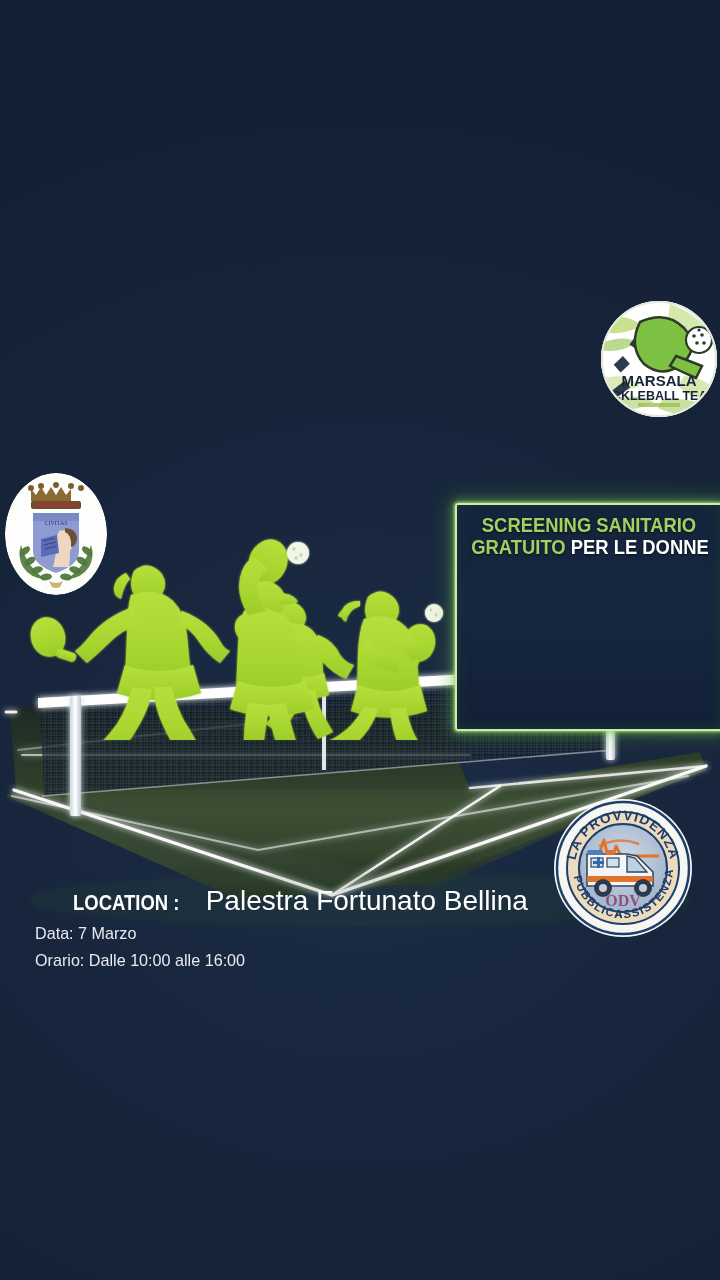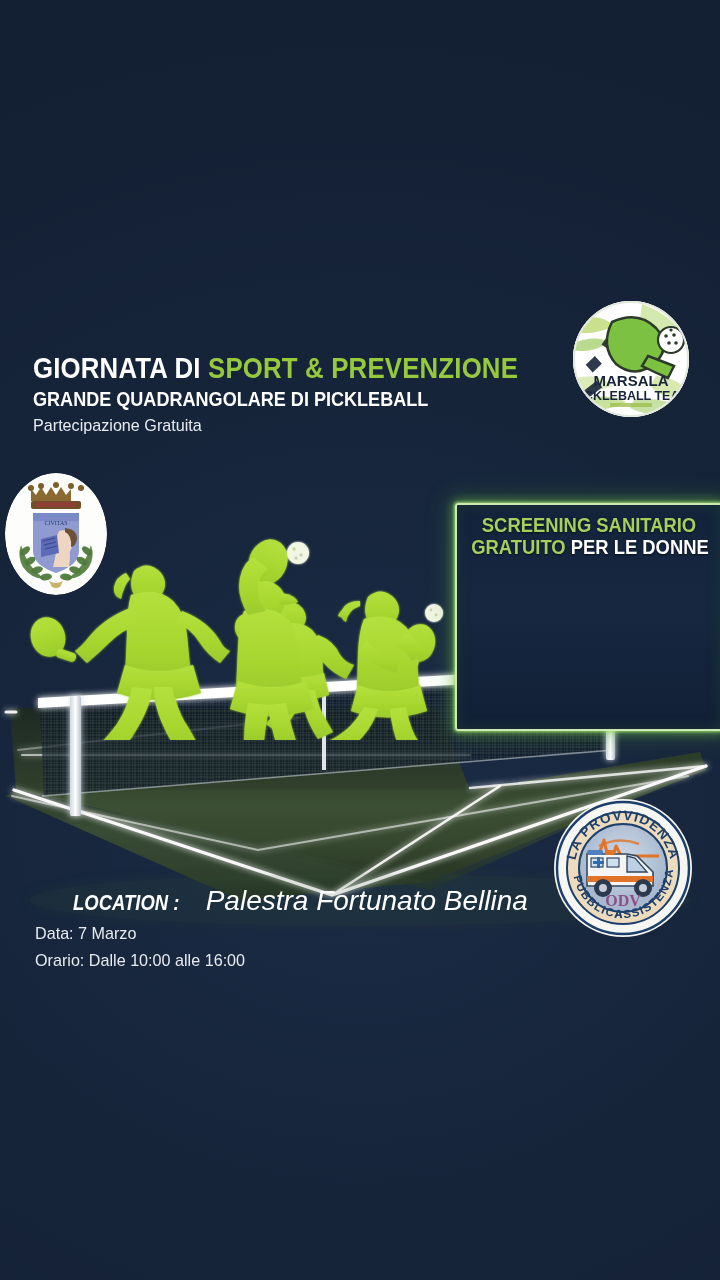--- a/index.html
+++ b/index.html
@@ -91,21 +91,21 @@
     font-size:14.2px;font-weight:700;color:#ffffff;
     line-height:1.17;letter-spacing:-.2px;
     transform:scaleX(.96);
     white-space:nowrap;
     text-shadow:0 1px 1px rgba(0,0,0,.5);
   }
   .sb-item.wide{font-size:13.6px;letter-spacing:-.35px;}
 
   
   .info{position:absolute;left:35px;top:885px;width:600px;}
-  .loc-row{display:flex;align-items:baseline;font-style:italic;}
+  .loc-row{display:flex;align-items:baseline;}
   .loc-label{
     font-size:22px;font-weight:700;color:#ffffff;
     transform:scaleX(.84);transform-origin:left center;
     margin-left:38px;
     white-space:nowrap;
   }
   .loc-value{
     font-size:28px;font-weight:400;color:#ffffff;
     margin-left:6px;
     white-space:nowrap;
@@ -113,21 +113,21 @@
   .info-line{
     font-size:17px;color:#e7ebf0;font-weight:400;margin-top:7px;
     transform:scaleX(.95);transform-origin:left center;
     white-space:nowrap;
   }
 
   
   .logo{position:absolute;border-radius:50%;overflow:hidden;}
 
   .logo-comune{left:5px;top:473px;width:102px;height:122px;}
-  .logo-pickle{left:572px;top:300px;width:118px;height:118px;}
+  .logo-pickle{left:600px;top:300px;width:118px;height:118px;}
   .logo-prov{left:553px;top:798px;width:140px;height:140px;}
 </style>
 </head>
 <body>
 
 <div id="poster">
 
   <div class="scene">
     <svg class="court-svg" viewBox="0 0 720 330" preserveAspectRatio="none">
       <defs>
@@ -314,25 +314,20 @@
 
           <path d="M358 170 q32 12 62 0 l7 26 q-40 13 -76 0z"></path>
 
           <path d="M364 192 q-10 18 -22 26 q-8 6 -14 8 l12 14 q14 -8 24 -20 q10 -12 14 -26z"></path>
           <path d="M406 192 q4 22 12 34 l-18 8 q-8 -18 -10 -40z"></path>
         </g>
       </g>
     </svg>
   </div>
 
-  <div class="headline">
-    <div class="h-line1"><span>GIORNATA DI </span><span class="green">SPORT &amp; PREVENZIONE</span></div>
-    <div class="h-line2">GRANDE QUADRANGOLARE DI PICKLEBALL</div>
-    <div class="h-line3">Partecipazione Gratuita</div>
-  </div>
 
   <div class="screen-box">
     <div class="sb-title">SCREENING SANITARIO</div>
     <div class="sb-title2"><span class="g">GRATUITO </span><span class="w">PER LE DONNE</span></div>
   </div>
 
   <div class="info">
     <div class="loc-row">
       <span class="loc-label">LOCATION :</span>
       <span class="loc-value">Palestra Fortunato Bellina</span>

